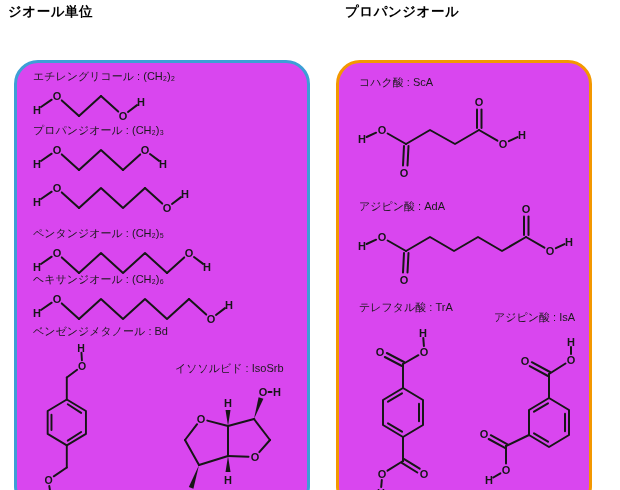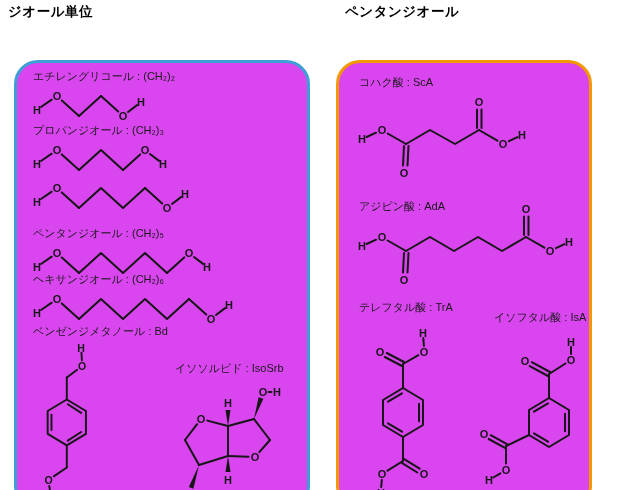--- a/index.html
+++ b/index.html
@@ -36,21 +36,21 @@
   }
   svg.structure polygon.wedge{fill:var(--bond,#161616);stroke:none;}
   .diol{margin:3px 0 0 -6px;}
   .row{display:flex;align-items:flex-end;}
   .col{flex:0 0 auto;}
 </style>
 </head>
 <body style="background: rgb(255, 255, 255); --bond: #161616;">
 
 <div class="panel-title" id="diol-title">ジオール単位</div>
-<div class="panel-title" id="dca-title">ペンタンジオール</div>
+<div class="panel-title" id="dca-title">プロパンジオール</div>
 
 <div class="panel" id="diol-panel" style="border-color: rgb(61, 159, 214);">
   <div class="panel-body">
 
     <div class="compound" style="height:54px">
       <div class="clabel">エチレングリコール : (CH₂)₂</div>
       <svg class="structure diol" width="126" height="40" viewBox="0 0 126 40">
         <g>
           <line x1="14" y1="21" x2="24.7" y2="13.7"></line>
           <line x1="34.8" y1="14.4" x2="52" y2="30"></line>
@@ -260,21 +260,21 @@
           </g>
           <text x="61" y="6">H</text>
           <text x="62" y="25">O</text>
           <text x="18" y="25">O</text>
           <text x="62" y="147">O</text>
           <text x="20" y="147">O</text>
           <text x="19" y="166">H</text>
         </svg>
       </div>
       <div class="col" style="margin-left:9px">
-        <div class="clabel" style="margin-left:18px">イソフタル酸 : IsA</div>
+        <div class="clabel" style="margin-left:18px">アジピン酸 : IsA</div>
         <svg class="structure" width="100" height="165" viewBox="0 0 100 165" style="margin-top:13px">
           <g>
             <line x1="95" y1="10" x2="95" y2="17"></line>
             <line x1="89.5" y1="26.5" x2="73" y2="37"></line>
             <line x1="74" y1="35" x2="55.8" y2="25.2"></line>
             <line x1="72" y1="39" x2="53.7" y2="29.1"></line>
             <line x1="73" y1="37" x2="73" y2="61"></line>
             <polygon class="ring" points="73,61 93,73 93,98 73,110 53,98 53,73"></polygon>
             <line x1="72" y1="66.3" x2="58" y2="74.7"></line>
             <line x1="58" y1="96.3" x2="72" y2="104.7"></line>

